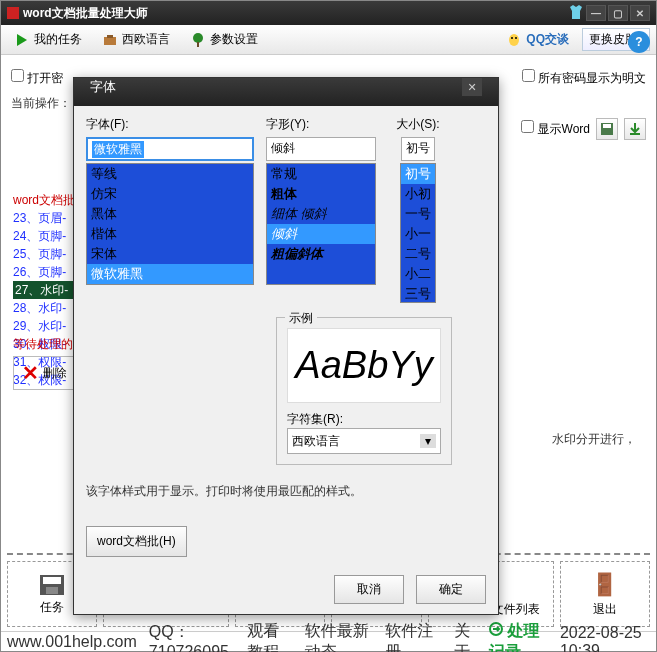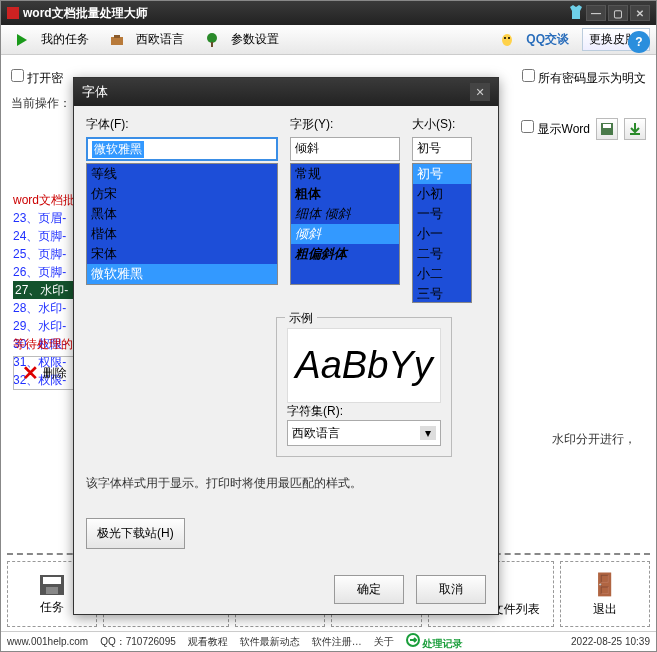--- a/index.html
+++ b/index.html
@@ -6,21 +6,21 @@
 body { width: 657px; height: 652px; background: #fff; font-size: 12px; overflow: hidden; position: relative; }
 
 
 .app-window { width: 657px; height: 652px; background: #fff; border: 1px solid #888; position: relative; }
 .app-titlebar { height: 24px; background: linear-gradient(#3a3a3a,#222); color: #fff; display: flex; align-items: center; padding: 0 6px; font-weight: bold; }
 .app-titlebar .title { flex: 1; display:flex; align-items:center; gap:4px;}
 .app-titlebar .winctl { display:flex; gap:2px;}
 .app-titlebar .winctl span{ width:20px; height:16px; background:#444; border:1px solid #555; display:flex;align-items:center;justify-content:center; color:#ccc; font-size:10px; cursor:pointer;}
 .app-titlebar .shirt{width:20px;height:16px;display:inline-block;}
 .toolbar-top { height: 30px; background: linear-gradient(#fefefe,#e8e8e8); border-bottom:1px solid #ccc; display:flex; align-items:center; padding:0 6px; gap:6px;}
-.tb-btn{display:flex;align-items:center;gap:11px;padding:2px 6px;border:1px solid transparent;cursor:pointer;}
+.tb-btn{display:flex;align-items:center;gap:4px;padding:2px 6px;border:1px solid transparent;cursor:pointer;}
 .spacer{flex:1;}
 .skin-btn{border:1px solid #bcd; padding:2px 6px; background:linear-gradient(#fff,#eef);cursor:pointer;}
 .dd{width:10px;color:#888;}
 .qq{color:#2a6ebb;font-weight:bold;}
 .content{padding:6px 10px; position:relative;}
 .row1{display:flex;align-items:center;gap:8px;}
 .select-dir{margin-left:auto;border:1px solid #c80;background:linear-gradient(#fff,#fff3d6);padding:6px 12px;font-weight:bold;cursor:pointer;display:flex;align-items:center;gap:4px;}
 .chk{display:flex;align-items:center;gap:3px;margin-top:8px;}
 .cur-op{margin-top:8px;color:#333;}
 .show-word-row{display:flex;align-items:center;gap:6px;margin-top:6px;justify-content:flex-end;}
@@ -28,50 +28,50 @@
 .left-list{color:#2030ff;width:70px;line-height:1.5;position:absolute;left:12px;top:190px;}
 .left-list .hdr{color:#c00;}
 .left-list .sel{background:#14532d;color:#fff;padding:0 2px;}
 .pending{position:absolute;left:12px;top:335px;color:#c00;}
 .del-btn{position:absolute;left:12px;top:355px;border:1px solid #bbb;padding:4px 8px;display:flex;align-items:center;gap:4px;cursor:pointer;}
 .del-btn .x{color:#d00;font-size:20px;font-weight:bold;}
 .water-note{position:absolute;right:20px;top:430px;color:#333;}
 .bottom-area{position:absolute;left:6px;right:6px;bottom:24px;height:74px;display:flex;gap:6px;border-top:2px dashed #888;padding-top:6px;}
 .bot-cell{border:1px dashed #999;flex:1;display:flex;flex-direction:column;align-items:center;justify-content:center;gap:2px;padding:2px;}
 .bot-cell .ic{width:32px;height:28px;display:flex;align-items:center;justify-content:center;font-size:22px;}
-.status{position:absolute;left:0;right:0;bottom:0;height:20px;border-top:1px solid #ccc;display:flex;align-items:center;gap:12px;padding:0 6px;font-size:10px;color:#333;}
+.status{position:absolute;left:0;right:0;bottom:0;height:20px;border-top:1px solid #ccc;display:flex;align-items:center;gap:12px;padding:0 6px;font-size:16px;color:#333;}
 .status .brand{color:#1a9e3b;font-weight:bold;}
 .status .time{margin-left:auto;}
 
 
 .font-dialog{position:absolute;left:72px;top:76px;width:426px;height:538px;background:#f0f0f0;border:1px solid #333;box-shadow:0 3px 12px rgba(0,0,0,.4);z-index:10;}
-.fd-title{height:28px;background:linear-gradient(#3a3a3a,#222);color:#fff;display:flex;align-items:center;padding:0 8px;font-size:13px;}
+.fd-title{height:28px;background:linear-gradient(#3a3a3a,#222);color:#fff;display:flex;padding:0 16px;font-size:13px;}
 .fd-title .t{flex:1;}
 .fd-title .cl{width:20px;height:18px;background:#444;color:#ccc;display:flex;align-items:center;justify-content:center;cursor:pointer;font-size:11px;}
 .fd-body{padding:10px 12px;}
 .cols{display:flex;gap:12px;}
 .col{display:flex;flex-direction:column;}
-.col1{width:192px;}
+.col1{width:168px;}
 .col2{width:110px;}
-.col3{width:60px;}
+.col3{width:60px;align-items:center;}
 .lbl{margin-bottom:4px;}
 .sel-input{border:2px solid #3a8ee6;background:#fff;height:24px;padding:2px 4px;}
 .sel-input .selbg{background:#3399ff;color:#fff;padding:0 2px;display:inline-block;}
 .plain-input{border:1px solid #aaa;background:#fff;height:24px;padding:2px 4px;}
 .listbox{border:1px solid #888;background:#1d4ed8;height:122px;overflow:hidden;margin-top:2px;font-size:13px;}
 .listbox div{padding:1px 4px;white-space:nowrap;}
 .listbox .sel{background:#3399ff;color:#fff;}
 .listbox .it-ital{font-style:italic;}
 .listbox .it-bold{font-weight:bold;}
 .listbox .it-bi{font-weight:bold;font-style:italic;}
 .listbox.sz{height:140px;}
 .box-group{border:1px solid #bbb;margin-top:14px;position:relative;padding:10px;}
 .box-group .bg-lbl{position:absolute;top:-8px;left:8px;background:#f0f0f0;padding:0 4px;font-size:12px;}
 .preview{height:75px;background:#fff;display:flex;align-items:center;justify-content:center;font-size:38px;font-style:italic;border:1px solid #ddd;}
-.charset-row{display:flex;align-items:flex-end;gap:6px;}
+.charset-row{margin-top:8px;display:flex;align-items:flex-end;gap:6px;}
 .charset-sel{flex:1;border:1px solid #aaa;height:22px;background:#fff;display:flex;align-items:center;justify-content:space-between;padding:12px 4px;}
 .charset-sel .ar{background:#ddd;width:16px;text-align:center;cursor:pointer;}
 .note{margin-top:18px;color:#333;}
 .more-btn{margin-top:26px;border:1px solid #999;background:linear-gradient(#fefefe,#e5e5e5);padding:6px 10px;cursor:pointer;display:inline-block;}
 .dlg-btns{position:absolute;right:12px;bottom:10px;display:flex;gap:12px;}
 .dlg-btn{border:1px solid #999;background:linear-gradient(#fefefe,#e5e5e5);padding:5px 22px;cursor:pointer;}
 .help-ic{position:absolute;right:6px;top:30px;width:22px;height:22px;border-radius:50%;background:#2a8edd;color:#fff;display:flex;align-items:center;justify-content:center;font-weight:bold;cursor:pointer;}
 .logo-red{width:12px;height:12px;background:#c22;display:inline-block;}
 .svg-ic{width:16px;height:16px;}
 .svg-floppy{width:28px;height:24px;fill:#555;}
@@ -275,21 +275,21 @@
         <div class="charset-row">
           <span>字符集(R):</span>
         </div>
         <div class="charset-sel">
           <span>西欧语言</span>
           <span class="ar">▾</span>
         </div>
       </div>
 
       <div class="note">该字体样式用于显示。打印时将使用最匹配的样式。</div>
-      <div class="more-btn">极光下载站(H)</div>
+      <div class="more-btn">word文档批(H)</div>
     </div>
     <div class="dlg-btns">
+      <div class="dlg-btn">取消</div>
       <div class="dlg-btn">确定</div>
-      <div class="dlg-btn">取消</div>
     </div>
   </div>
 
 </div>
 
 </body></html>

